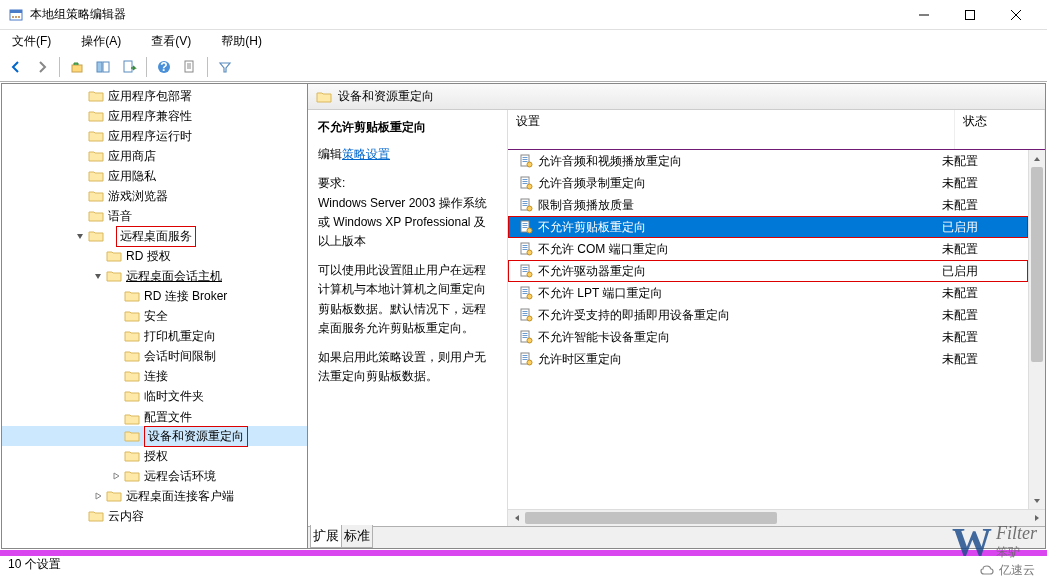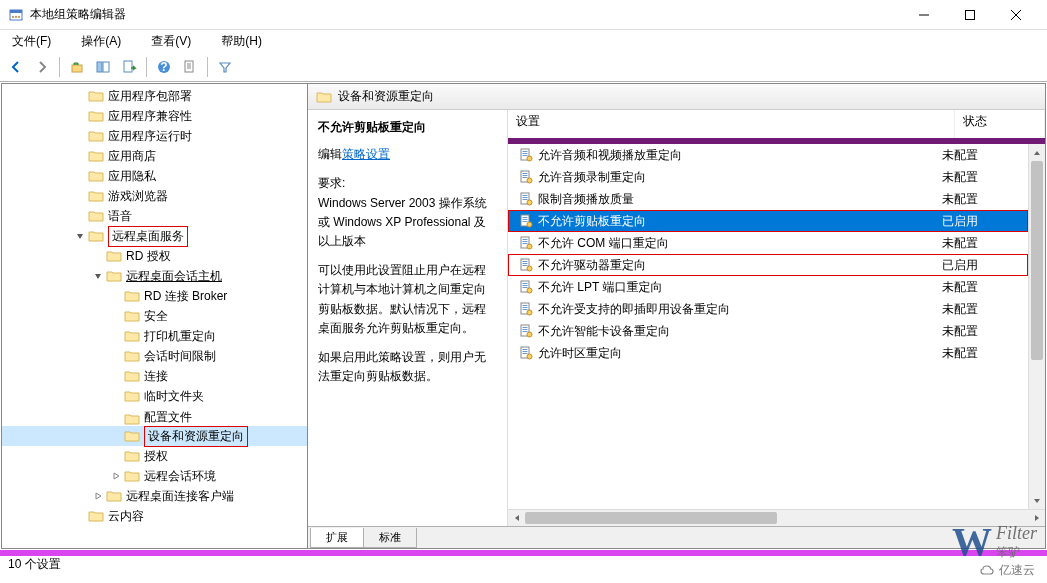--- a/index.html
+++ b/index.html
@@ -36,33 +36,33 @@
     .crumb .folder-ic { margin-right: 6px; }
     
     .main-body { flex: 1; display: flex; overflow: hidden; }
     
     .desc-panel { width: 200px; padding: 8px 10px; border-right: 1px solid #ddd; overflow-y: auto; line-height: 1.6; }
     .desc-title { font-weight: bold; margin-bottom: 8px; }
     .desc-link { color: #0066cc; text-decoration: underline; }
     .desc-block { margin-bottom: 10px; }
     
     .list-panel { flex: 1; display: flex; flex-direction: column; overflow: hidden; }
-    .list-head { display: flex; height: 34px; border-bottom: 6px solid #701a75; background: #fff; }
+    .list-head { display: flex; height: 40px; border-bottom: 1px solid #701a75; background: #fff; }
     .list-head-cell { padding: 3px 8px; border-right: 1px solid #eee; }
     .col-name { flex: 1; }
     .col-state { width: 90px; }
     
     .list-body { flex: 1; overflow: auto; position: relative; }
     .list-row { display: flex; height: 22px; align-items: center; }
     .list-row.selected { background: #0078d7; color: #fff; }
     .list-row .cell { padding: 0 4px; display: flex; align-items: center; }
     .item-ic { width: 16px; height: 16px; margin: 0 4px 0 6px; display: inline-flex; align-items: center; justify-content: center; flex-shrink:0; }
     
     .tabs { height: 22px; border-top: 1px solid #b0b0b0; display: flex; align-items: flex-end; padding: 0 2px; background: #f0f0f0; }
-    .tab { padding: 2px 15px; border: 1px solid #b0b0b0; border-top: none; background: #fff; margin-right: -1px; font-size: 11px; position: relative; }
+    .tab { padding: 2px 2px; border: 1px solid #b0b0b0; border-top: none; background: #fff; margin-right: -1px; font-size: 13px; position: relative; }
     .tab:not(.active) { background: #f0f0f0; }
     .tab.active { background: #fff; }
     
     .statusbar { height: 22px; display: flex; align-items: center; padding: 2px 8px; border-top: 6px solid #d946ef; }
     
     .watermark { position: absolute; right: 10px; bottom: 18px; display: flex; align-items: center; gap: 4px; opacity: 0.82; z-index: 10; }
     .watermark .w { font-size: 40px; font-weight: bold; color: #1a4b8c; font-family: Georgia, serif; }
     .watermark .txt { font-size: 18px; color: #555; font-family: Georgia, serif; font-style: italic; }
     .watermark .sub { font-size: 12px; color: #666; }
     .watermark2 { position: absolute; right: 12px; bottom: 4px; font-size: 13px; color: #777; z-index: 10; display: flex; align-items: center; gap: 4px; }
@@ -223,21 +223,21 @@
         </div>
         <div class="tree-row" style="padding-left: 72px;">
           <span class="expander">
             <svg viewBox="0 0 8 8">
               <path d="M1 2 L7 2 L4 7 Z" fill="#595959"></path>
             </svg>
           </span>
           <span class="folder-ic"><svg viewBox="0 0 16 14">
               <path d="M1 3 L1 12 L15 12 L15 4 L7 4 L6 3 Z" fill="#ffe9a8" stroke="#d9b85f"></path>
             </svg></span>
-          <span class="tree-label hl-red" style="padding: 1px 3px;">远程桌面服务</span>
+          <span class="tree-label hl-red" style="padding: 1px 3px; margin-left: 8px;">远程桌面服务</span>
         </div>
         <div class="tree-row" style="padding-left: 90px;">
           <span class="expander"></span>
           <span class="folder-ic"><svg viewBox="0 0 16 14">
               <path d="M1 3 L1 12 L15 12 L15 4 L7 4 L6 3 Z" fill="#ffe9a8" stroke="#d9b85f"></path>
             </svg></span>
           <span class="tree-label">RD 授权</span>
         </div>
         <div class="tree-row" style="padding-left: 90px; text-decoration: underline;">
           <span class="expander">

